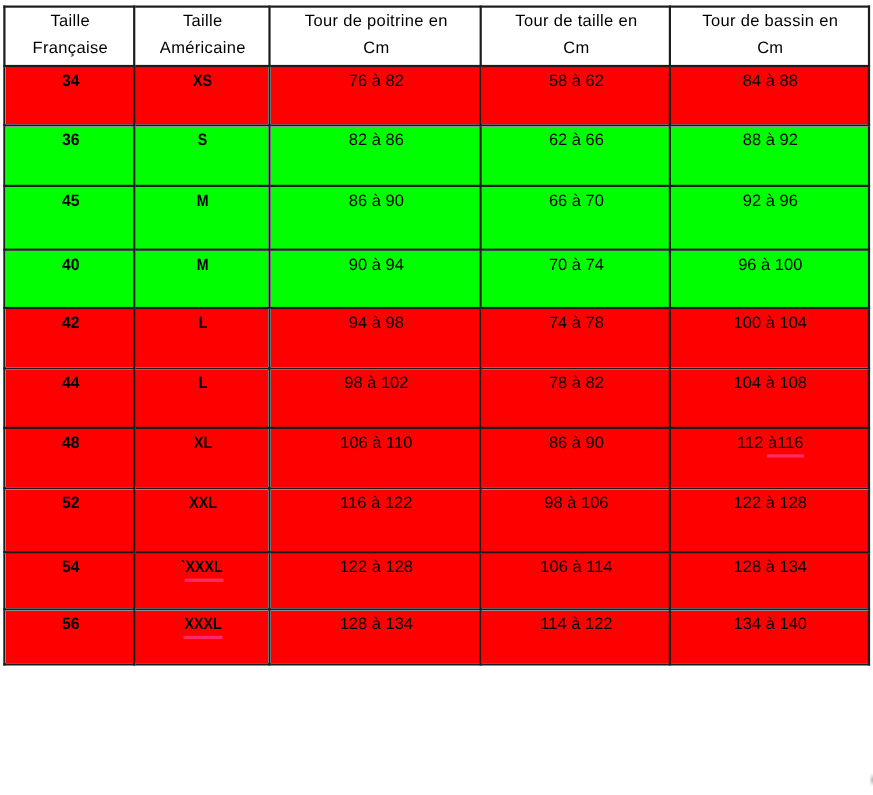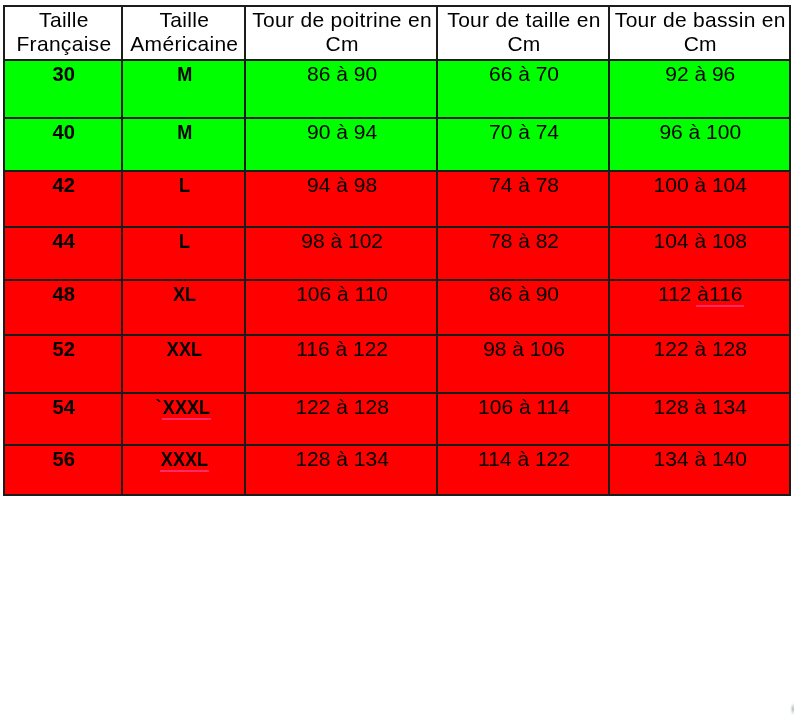--- a/index.html
+++ b/index.html
@@ -7,21 +7,21 @@
     body{width:794px;height:723px;background:#ffffff;overflow:hidden;
          font-family:"Liberation Sans",sans-serif;-webkit-font-smoothing:antialiased;}
     .page{position:relative;width:794px;height:723px;}
     table.size-chart{
         position:absolute;
         left:3.1px; top:4.9px;
         border-collapse:collapse;
         table-layout:fixed;
         border-spacing:0;
         color:#000;
-        font-size:21px;
+        font-size:15px;
         line-height:24.3px;
     }
     table.size-chart td, table.size-chart th{
         border:2px solid #1c1c1c;
         padding:1px 0 0 2px;
         margin:0;
         text-align:center;
         vertical-align:top;
         font-weight:normal;
         overflow:hidden;
@@ -89,22 +89,36 @@
             <span class="l1">Tour de taille en</span>
             <span class="l2">Cm</span>
           </th>
       <th class="hd c-hips">
             <span class="l1">Tour de bassin en</span>
             <span class="l2">Cm</span>
           </th>
     </tr>
     </thead>
     <tbody>
+    <tr class="r1 fill-red">
+      <td class="c-fr"><span class="txt">34</span><span class="txt sq"></span></td>
+      <td class="c-us"><span class="txt">XS</span><span class="txt sq"></span></td>
+      <td class="c-chest"><span class="txt">76 à 82</span><span class="txt sq"></span></td>
+      <td class="c-waist"><span class="txt">58 à 62</span><span class="txt sq"></span></td>
+      <td class="c-hips"><span class="txt">84 à 88</span><span class="txt sq"></span></td>
+    </tr>
+    <tr class="r2 fill-green">
+      <td class="c-fr"><span class="txt">36</span><span class="txt sq"></span></td>
+      <td class="c-us"><span class="txt">S</span><span class="txt sq"></span></td>
+      <td class="c-chest"><span class="txt">82 à 86</span><span class="txt sq"></span></td>
+      <td class="c-waist"><span class="txt">62 à 66</span><span class="txt sq"></span></td>
+      <td class="c-hips"><span class="txt">88 à 92</span><span class="txt sq"></span></td>
+    </tr>
     <tr class="r3 fill-green">
-      <td class="c-fr"><span class="txt">30</span><span class="txt sq"></span></td>
+      <td class="c-fr"><span class="txt">45</span><span class="txt sq"></span></td>
       <td class="c-us"><span class="txt">M</span><span class="txt sq"></span></td>
       <td class="c-chest"><span class="txt">86 à 90</span><span class="txt sq"></span></td>
       <td class="c-waist"><span class="txt">66 à 70</span><span class="txt sq"></span></td>
       <td class="c-hips"><span class="txt">92 à 96</span><span class="txt sq"></span></td>
     </tr>
     <tr class="r4 fill-green">
       <td class="c-fr"><span class="txt">40</span><span class="txt sq"></span></td>
       <td class="c-us"><span class="txt">M</span><span class="txt sq"></span></td>
       <td class="c-chest"><span class="txt">90 à 94</span><span class="txt sq"></span></td>
       <td class="c-waist"><span class="txt">70 à 74</span><span class="txt sq"></span></td>

